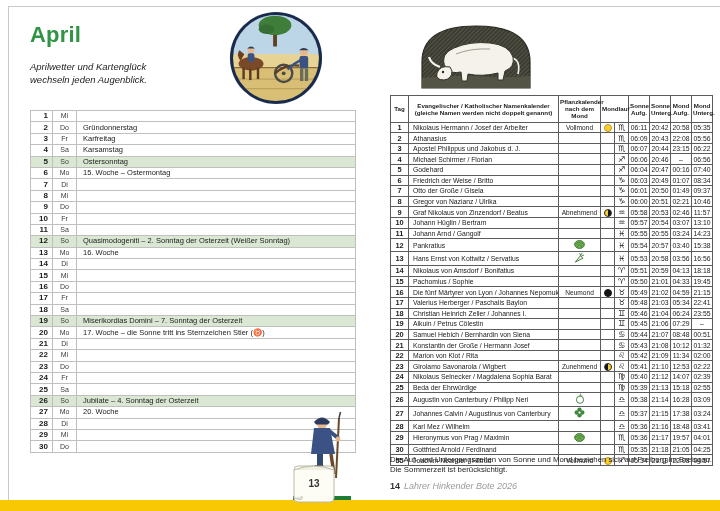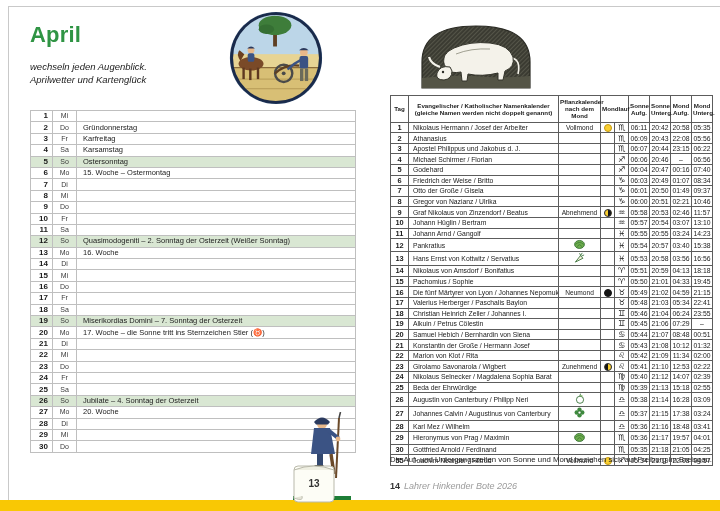--- a/index.html
+++ b/index.html
@@ -59,22 +59,22 @@
                   font-size:10px;font-weight:600;color:#333;}
 </style>
 </head>
 <body>
 
 <div class="frame-top"></div>
 <div class="frame-left"></div>
 
 <div class="month-title">April</div>
 <div class="motto">
+  <div>Aprilwetter und Kartenglück</div>
   <div>wechseln jeden Augenblick.</div>
-  <div>Aprilwetter und Kartenglück</div>
 </div>
 
 <svg class="medallion" viewBox="0 0 100 100">
   <defs>
       <clipPath id="mc">
         <circle cx="50" cy="50" r="46"></circle>
       </clipPath>
     </defs>
   <circle cx="50" cy="50" r="48" fill="#223a5e"></circle>
   <g clip-path="url(#mc)">
@@ -688,20 +688,21 @@
         <td class="time">05:34</td>
         <td class="time">21:19</td>
         <td class="time">22:08</td>
         <td class="time">04:57</td>
       </tr>
     </tbody>
 </table>
 
 <div class="footnote">
   <div>Die Auf- und Untergangszeiten von Sonne und Mond beziehen sich auf Freiburg im Breisgau.</div>
+  <div>Die Sommerzeit ist berücksichtigt.</div>
 </div>
 
 <div class="footer-right">
   <span class="footer-pagenum">14</span>
 </div>
 <div class="footer-booktitle">Lahrer Hinkender Bote 2026</div>
 
 <div class="bar-green"></div>
 <div class="bar-yellow"></div>
 

